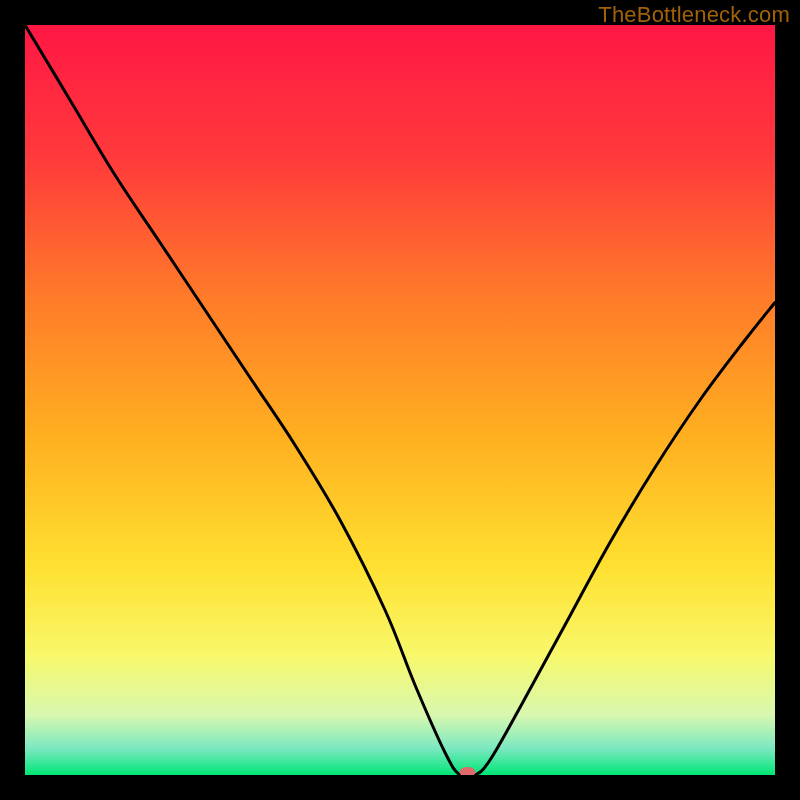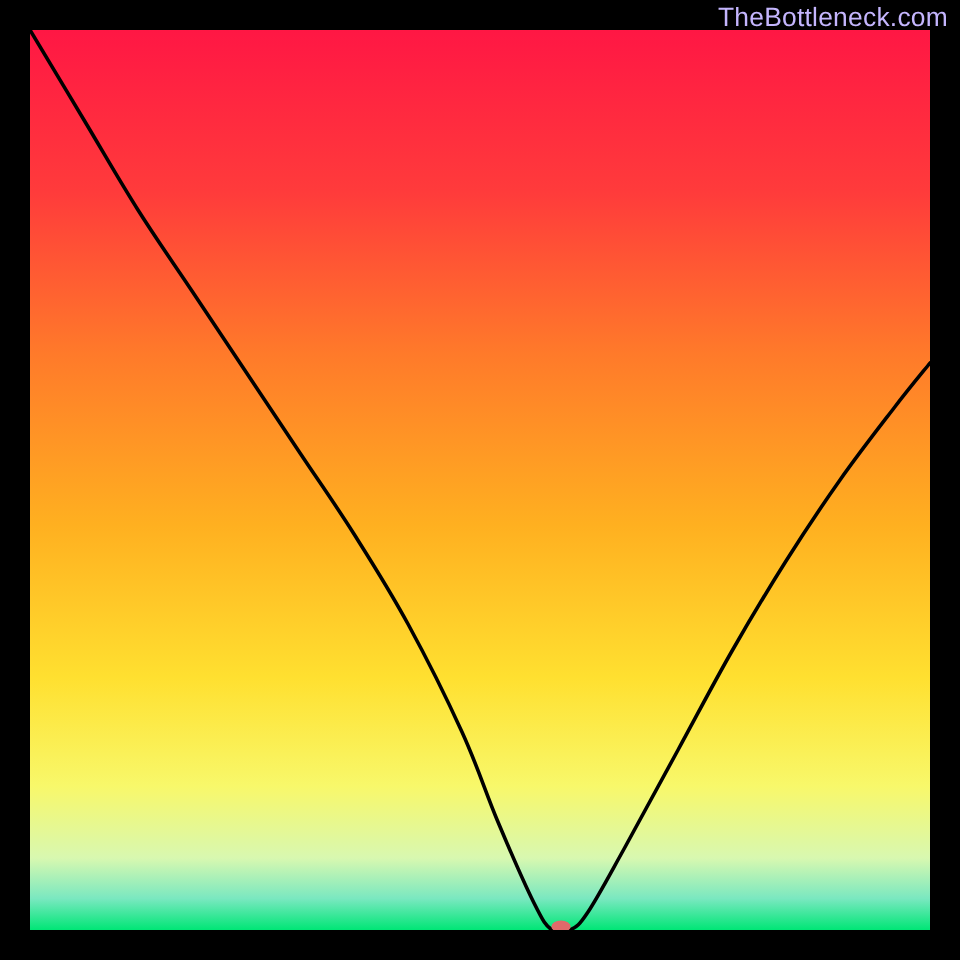--- a/index.html
+++ b/index.html
@@ -13,21 +13,21 @@
   .frame {
     position: relative;
     width: 800px;
     height: 800px;
     background: #000;
   }
   .watermark {
     position: absolute;
     top: 2px;
     right: 10px;
-    color: #c4b5fd;
+    color: #a16207;
     font-size: 22px;
     font-weight: 500;
     letter-spacing: 0.2px;
     z-index: 5;
     pointer-events: none;
   }
   .plot-outer {
     position: absolute;
     left: 25px;
     top: 25px;

